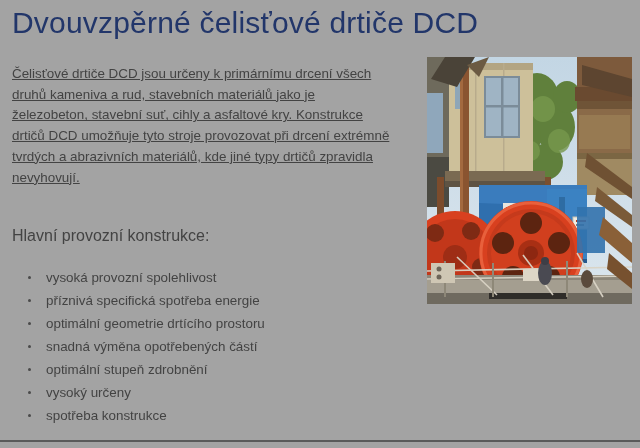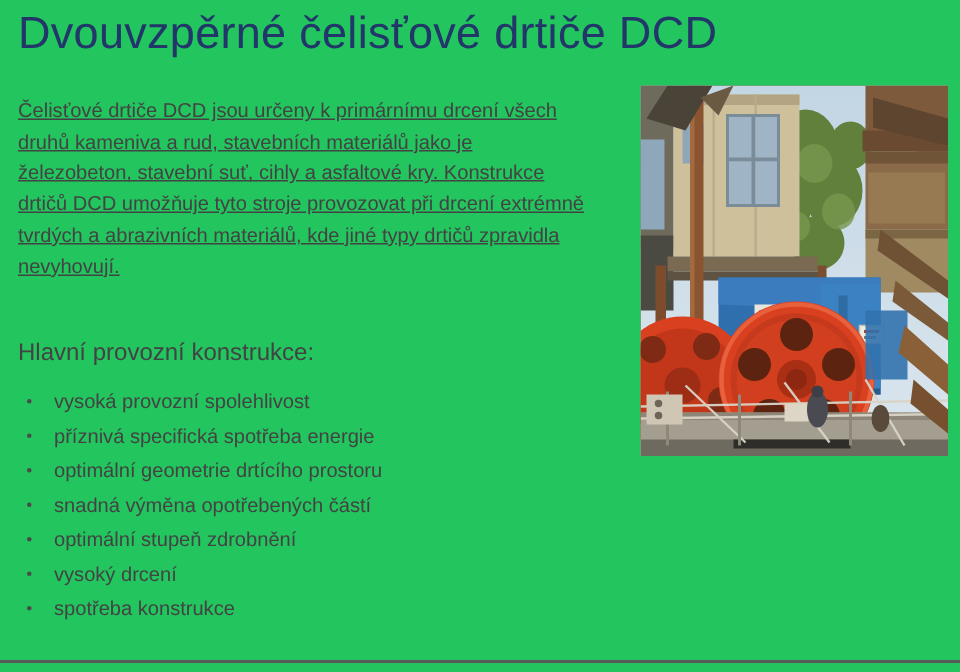--- a/index.html
+++ b/index.html
@@ -12,21 +12,21 @@
     background: #ffffff;
     font-family: "Liberation Sans", sans-serif;
     overflow: hidden;
     position: relative;
   }
   #slide {
     position: absolute;
     left: 0; top: 0;
     width: 640px;
     height: 448px;
-    background: #22c55e;
+    background: #a3a3a3;
     overflow: hidden;
   }
   
   #title {
     position: absolute;
     left: 12px;
     top: 4px;
     font-size: 30px;
     line-height: 38px;
     color: #22366a;
@@ -55,21 +55,21 @@
     color: #434343;
     white-space: nowrap;
   }
   
   #bullets {
     position: absolute;
     left: 12px;
     top: 256px;
     width: 380px;
     list-style: none;
-    margin: 0;
+    margin: 10px;
     padding: 0;
   }
   #bullets li {
     position: relative;
     height: 23px;
     line-height: 23px;
     padding-left: 24px;
     font-size: 13.4px;
     color: #434343;
     white-space: nowrap;
@@ -133,21 +133,21 @@
     <li>
       <span class="bullet-dot"></span>
       <span>snadná výměna opotřebených částí</span>
     </li>
     <li>
       <span class="bullet-dot"></span>
       <span>optimální stupeň zdrobnění</span>
     </li>
     <li>
       <span class="bullet-dot"></span>
-      <span>vysoký drcení</span>
+      <span>vysoký určeny</span>
     </li>
     <li>
       <span class="bullet-dot"></span>
       <span>spotřeba konstrukce</span>
     </li>
   </ul>
 
   <div id="photo-frame">
     <svg width="205" height="247" viewBox="0 0 205 247" xmlns="http://www.w3.org/2000/svg">
       <defs>

